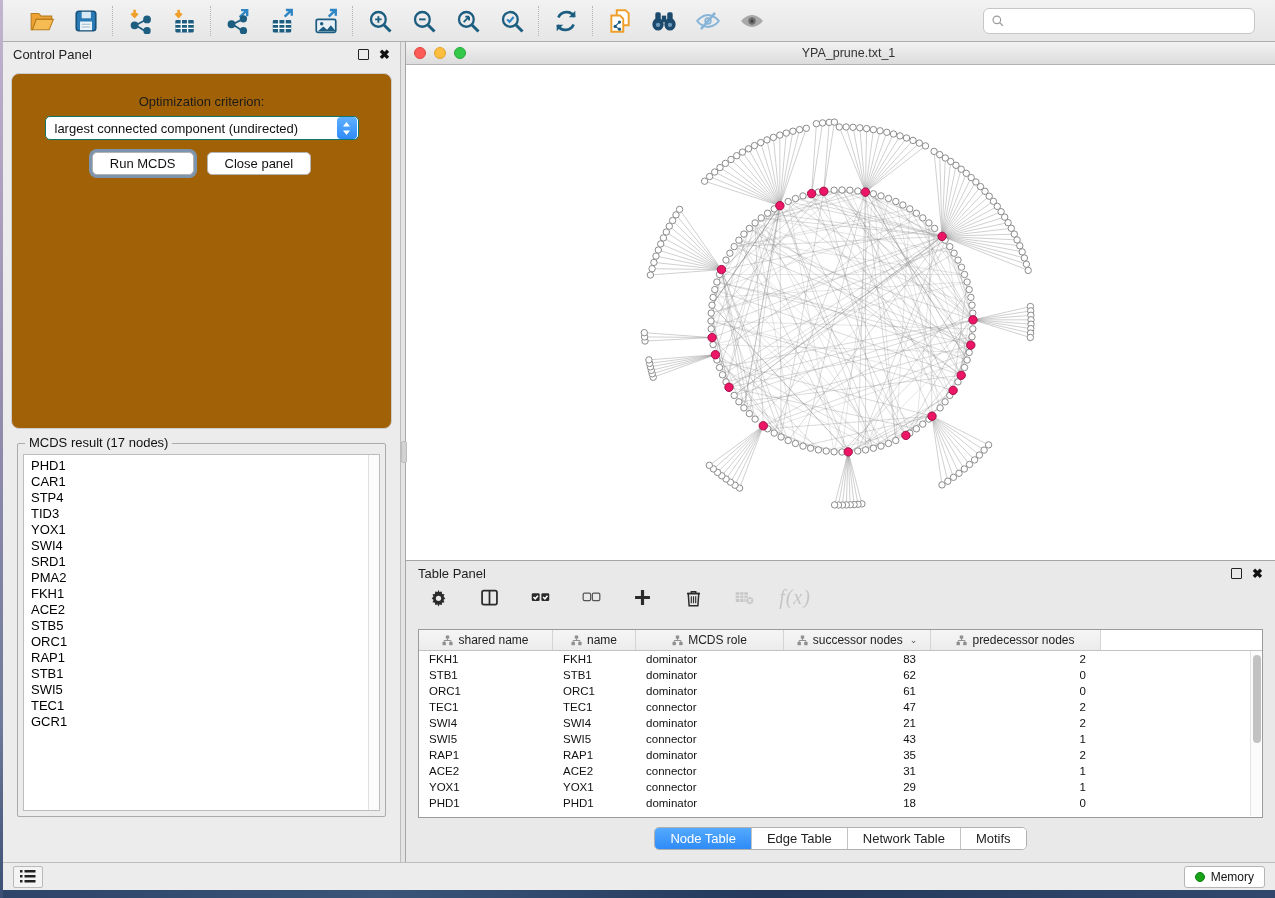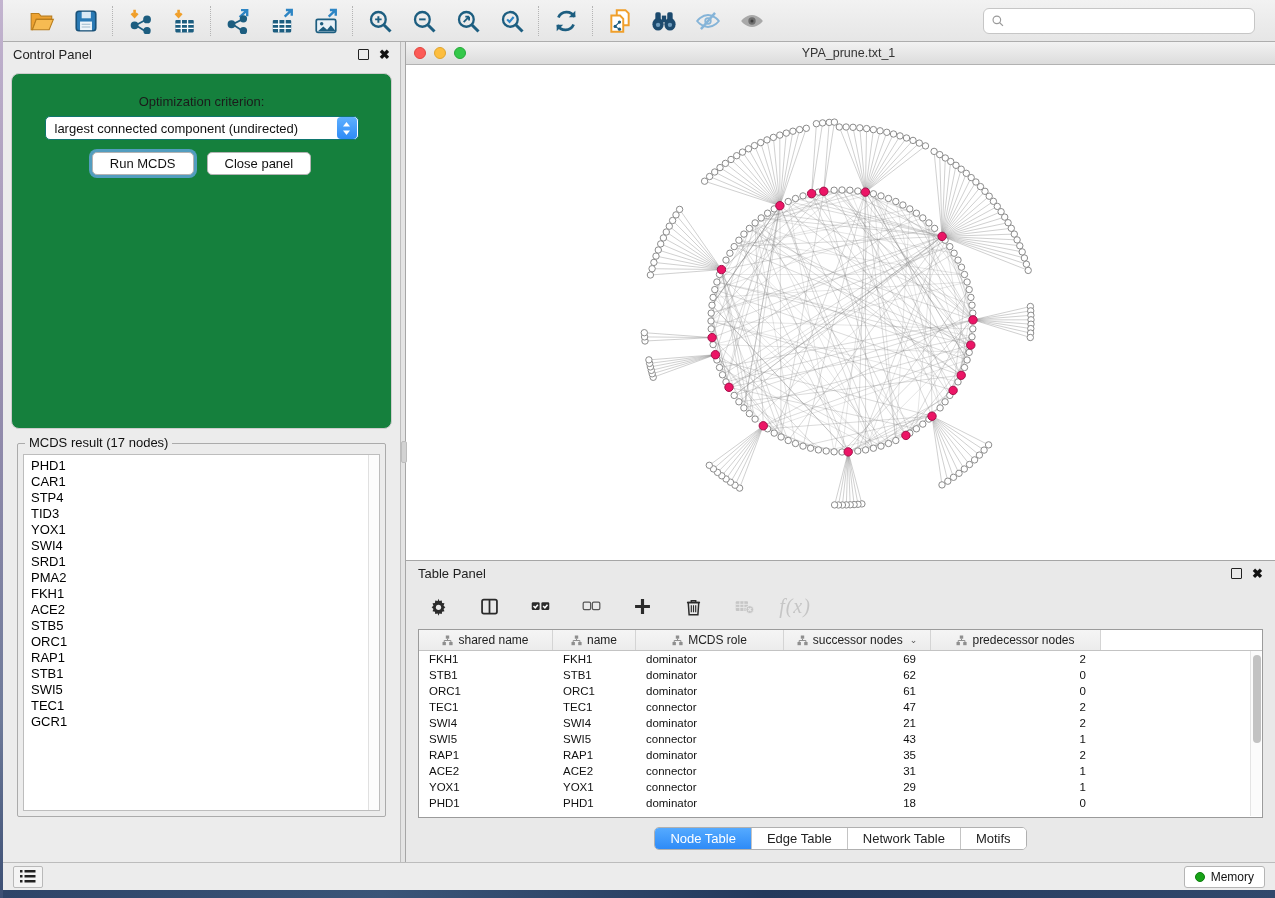--- a/index.html
+++ b/index.html
@@ -32,21 +32,21 @@
   .panel-titlebar .ttl { flex:1; }
   .float-btn { width:11px; height:11px; border:1.5px solid #222; border-radius:1px; margin-right:10px; cursor:pointer; }
   .close-btn { font-size:13px; font-weight:bold; color:#111; cursor:pointer; line-height:1; }
 
   .seg-tabs { display:flex; justify-content:center; margin-top:6px; flex:none; }
   .seg { display:flex; border:1px solid #b0b0b0; border-radius:5px; overflow:hidden; background:#fff; }
   .seg-tab { padding:3px 15px; font-size:13px; background:#fff; border-right:1px solid #c4c4c4; cursor:pointer; color:#222; }
   .seg-tab:last-child { border-right:none; }
   .seg-tab.active { background:linear-gradient(180deg,#55aaff,#2e8bf7); color:#fff; }
 
-  .cp-box { margin:7px 8px 0 8px; height:356px; background:#15803d; border:1px solid #cdcdcd; border-radius:8px; flex:none; }
+  .cp-box { margin:7px 8px 0 8px; height:356px; background:#a16207; border:1px solid #cdcdcd; border-radius:8px; flex:none; }
   .opt-label { text-align:center; font-size:13px; margin-top:20px; color:#1b1b1b; }
   .opt-row { display:flex; justify-content:center; margin-top:7px; }
   .dropdown { width:314px; height:24px; background:#fff; border:1px solid #0f766e; border-radius:5px; display:flex; align-items:center; cursor:pointer; }
   .dropdown .dd-text { flex:1; font-size:13px; padding-left:9px; color:#111; white-space:nowrap; }
   .dd-stepper { width:20px; height:22px; margin-right:1px; background:linear-gradient(180deg,#5fb0ff,#2e8bf7); border-radius:4px; display:flex; align-items:center; justify-content:center; }
   .btn-row { display:flex; justify-content:center; gap:13px; margin-top:12px; }
   .push-btn { height:23px; padding:0 17px; background:#fff; border:1px solid #b3b3b3; border-radius:5px; font-size:13px; color:#111; cursor:pointer; font-family:inherit; }
   .push-btn.focus-ring { box-shadow:0 0 0 3px rgba(110,170,246,.7); }
 
   .groupbox { margin:14px 14px 0 14px; position:relative; border:1px solid #ababab; border-radius:2px; height:374px; flex:none; }
@@ -68,21 +68,21 @@
   .light { width:12px; height:12px; border-radius:50%; }
   .light.red { background:#fc5b57; border:1px solid #e2463f; }
   .light.yellow { background:#fdbe3f; border:1px solid #e0a52f; }
   .light.green { background:#34c84a; border:1px solid #26a93a; }
   .netwin-title { position:absolute; left:16px; right:0; text-align:center; font-size:12.5px; color:#333; pointer-events:none; }
   .net-canvas { flex:1; background:#fff; overflow:hidden; }
 
   
   .tpanel { flex:1; background:#e9e9e9; display:flex; flex-direction:column; min-height:0; }
   .tpanel .panel-titlebar { padding:0 12px;justify-content:flex-end; }
-  .ttoolbar { height:42px; display:flex; align-items:center; gap:27px; padding:0 20px; flex:none; }
+  .ttoolbar { height:42px; display:flex; gap:27px; padding:0 20px; flex:none; }
   .ttb-icon { width:24px; height:24px; display:flex; align-items:center; justify-content:center; cursor:pointer; }
   .ttb-icon svg { width:21px; height:21px; }
   .ttb-icon.disabled { opacity:.45; cursor:default; }
   .fx-glyph { font-family:"Liberation Serif", serif; font-style:italic; font-size:20px; color:#9a9a9a; letter-spacing:1px; }
 
   .tablebox { margin:2px 12px 0 12px; height:189px; background:#fff; border:1px solid #9b9b9b; position:relative; overflow:hidden; flex:none; }
   .thead { display:flex; height:21px; border-bottom:1px solid #c3c3c3; background:#fff; }
   .th { background:linear-gradient(180deg,#f5f5f5,#ececec); border-right:1px solid #d4d4d4; display:flex; align-items:center; justify-content:center; gap:5px; font-size:12px; color:#222; position:relative; }
   .th svg { width:11px; height:11px; flex:none; }
   .th .sort { font-size:9px; color:#555; margin-left:2px; }
@@ -1024,21 +1024,21 @@
                 </svg>
                 <span>predecessor nodes</span>
               </div>
               <div style="flex:1"></div>
             </div>
           <div class="tbody" id="tbody">
               <div class="tr">
                 <div class="td" style="width:134px">FKH1</div>
                 <div class="td" style="width:83px">FKH1</div>
                 <div class="td" style="width:148px">dominator</div>
-                <div class="td num" style="width:147px">69</div>
+                <div class="td num" style="width:147px">83</div>
                 <div class="td num" style="width:170px">2</div>
               </div>
               <div class="tr">
                 <div class="td" style="width:134px">STB1</div>
                 <div class="td" style="width:83px">STB1</div>
                 <div class="td" style="width:148px">dominator</div>
                 <div class="td num" style="width:147px">62</div>
                 <div class="td num" style="width:170px">0</div>
               </div>
               <div class="tr">

